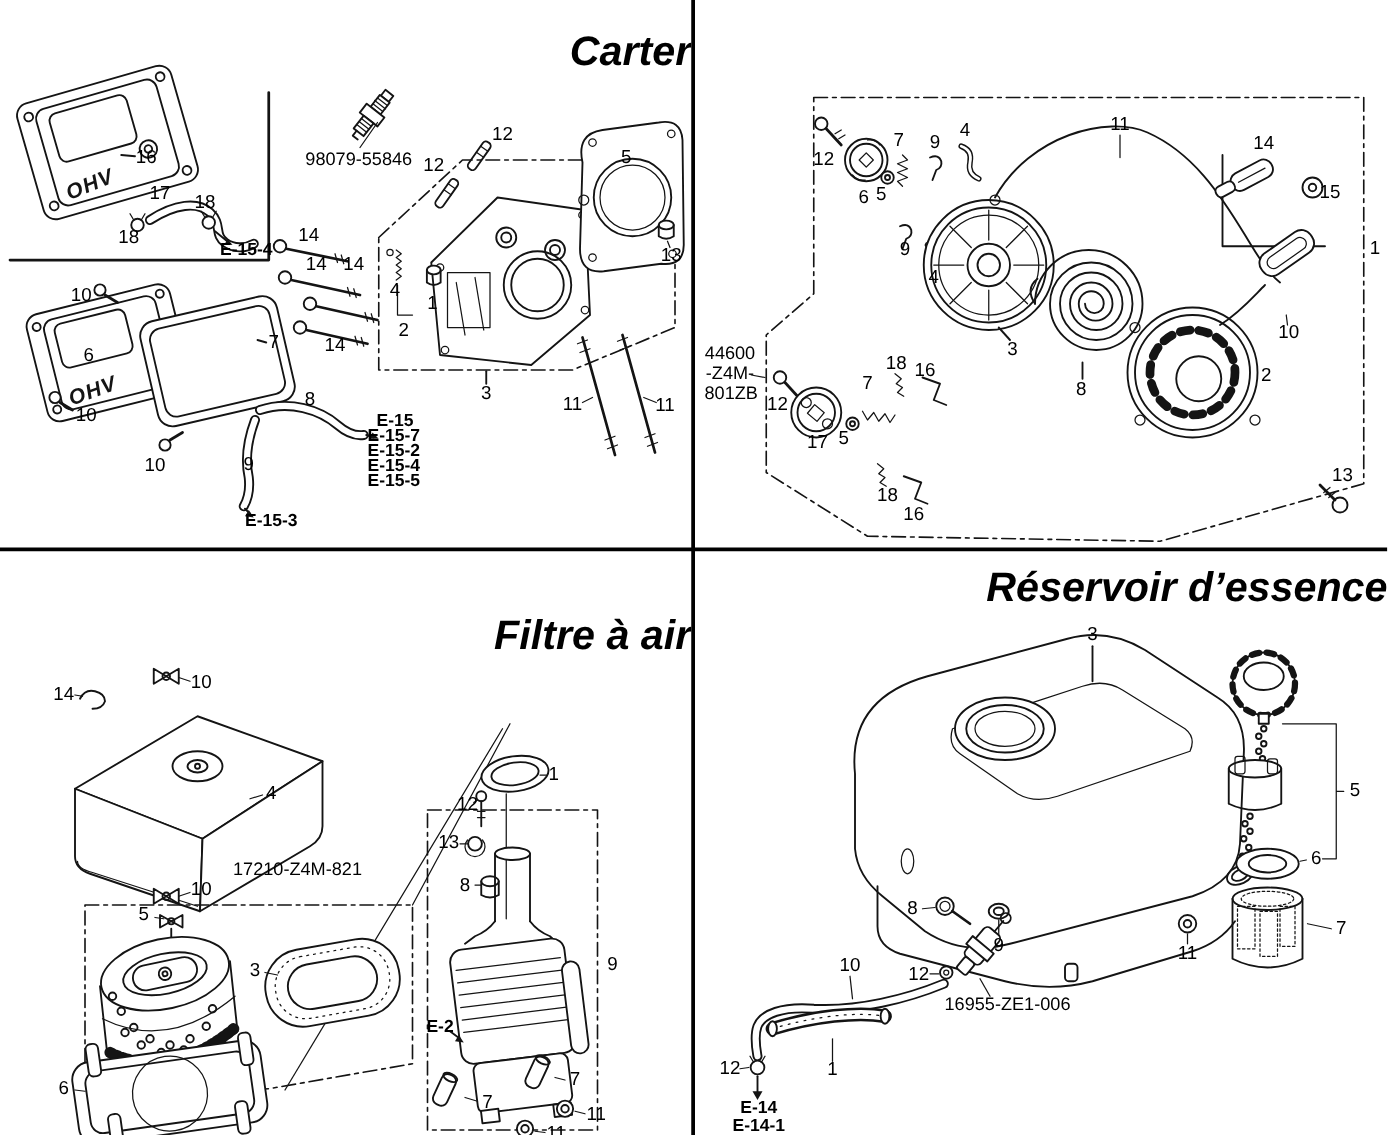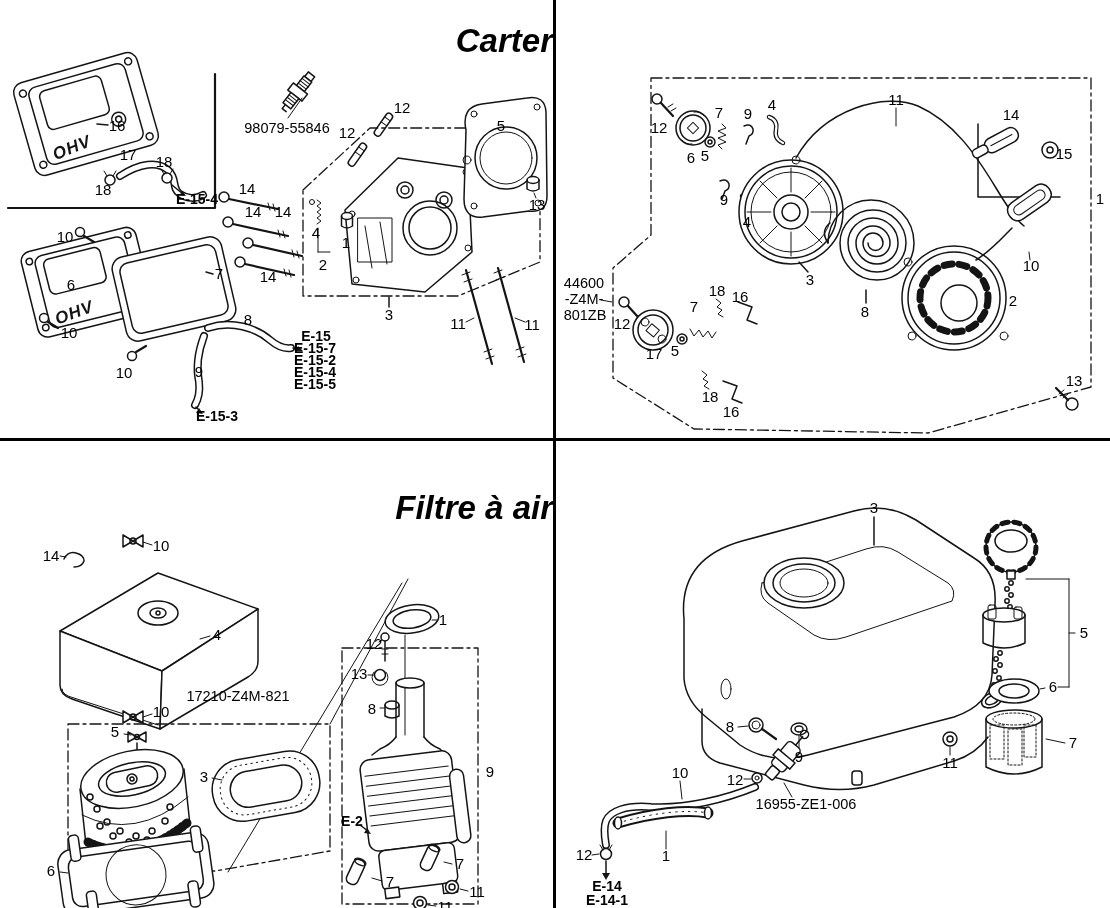--- a/index.html
+++ b/index.html
@@ -689,20 +689,21 @@
         <line class="thin" x1="110" y1="408" x2="110" y2="390"></line>
       </g>
       <g>
         <circle class="w" cx="50" cy="413" r="5.5"></circle>
           <path class="thin" d="M47,409 l-3,-5 M53,409 l3,-5"></path>
         <line class="thin" x1="36" y1="414" x2="43" y2="413"></line>
         <line x1="50" y1="420" x2="50" y2="434"></line>
         <polygon class="fillb" points="50,439 46,432 54,432"></polygon>
       </g>
     </svg>
+    <span class="title">Réservoir d’essence</span>
     <div class="labels">
         <span class="lbl" style="left: 318px; top: 67px;">3</span>
         <span class="lbl" style="left: 528px; top: 192px;">5</span>
         <span class="lbl" style="left: 497px; top: 246px;">6</span>
         <span class="lbl" style="left: 517px; top: 302px;">7</span>
         <span class="lbl" style="left: 394px; top: 322px;">11</span>
         <span class="lbl" style="left: 174px; top: 286px;">8</span>
         <span class="lbl" style="left: 243px; top: 316px;">9</span>
         <span class="lbl" style="left: 179px; top: 339px;">12</span>
         <span class="lbl code" style="left: 250px; top: 364px;">16955-ZE1-006</span>

